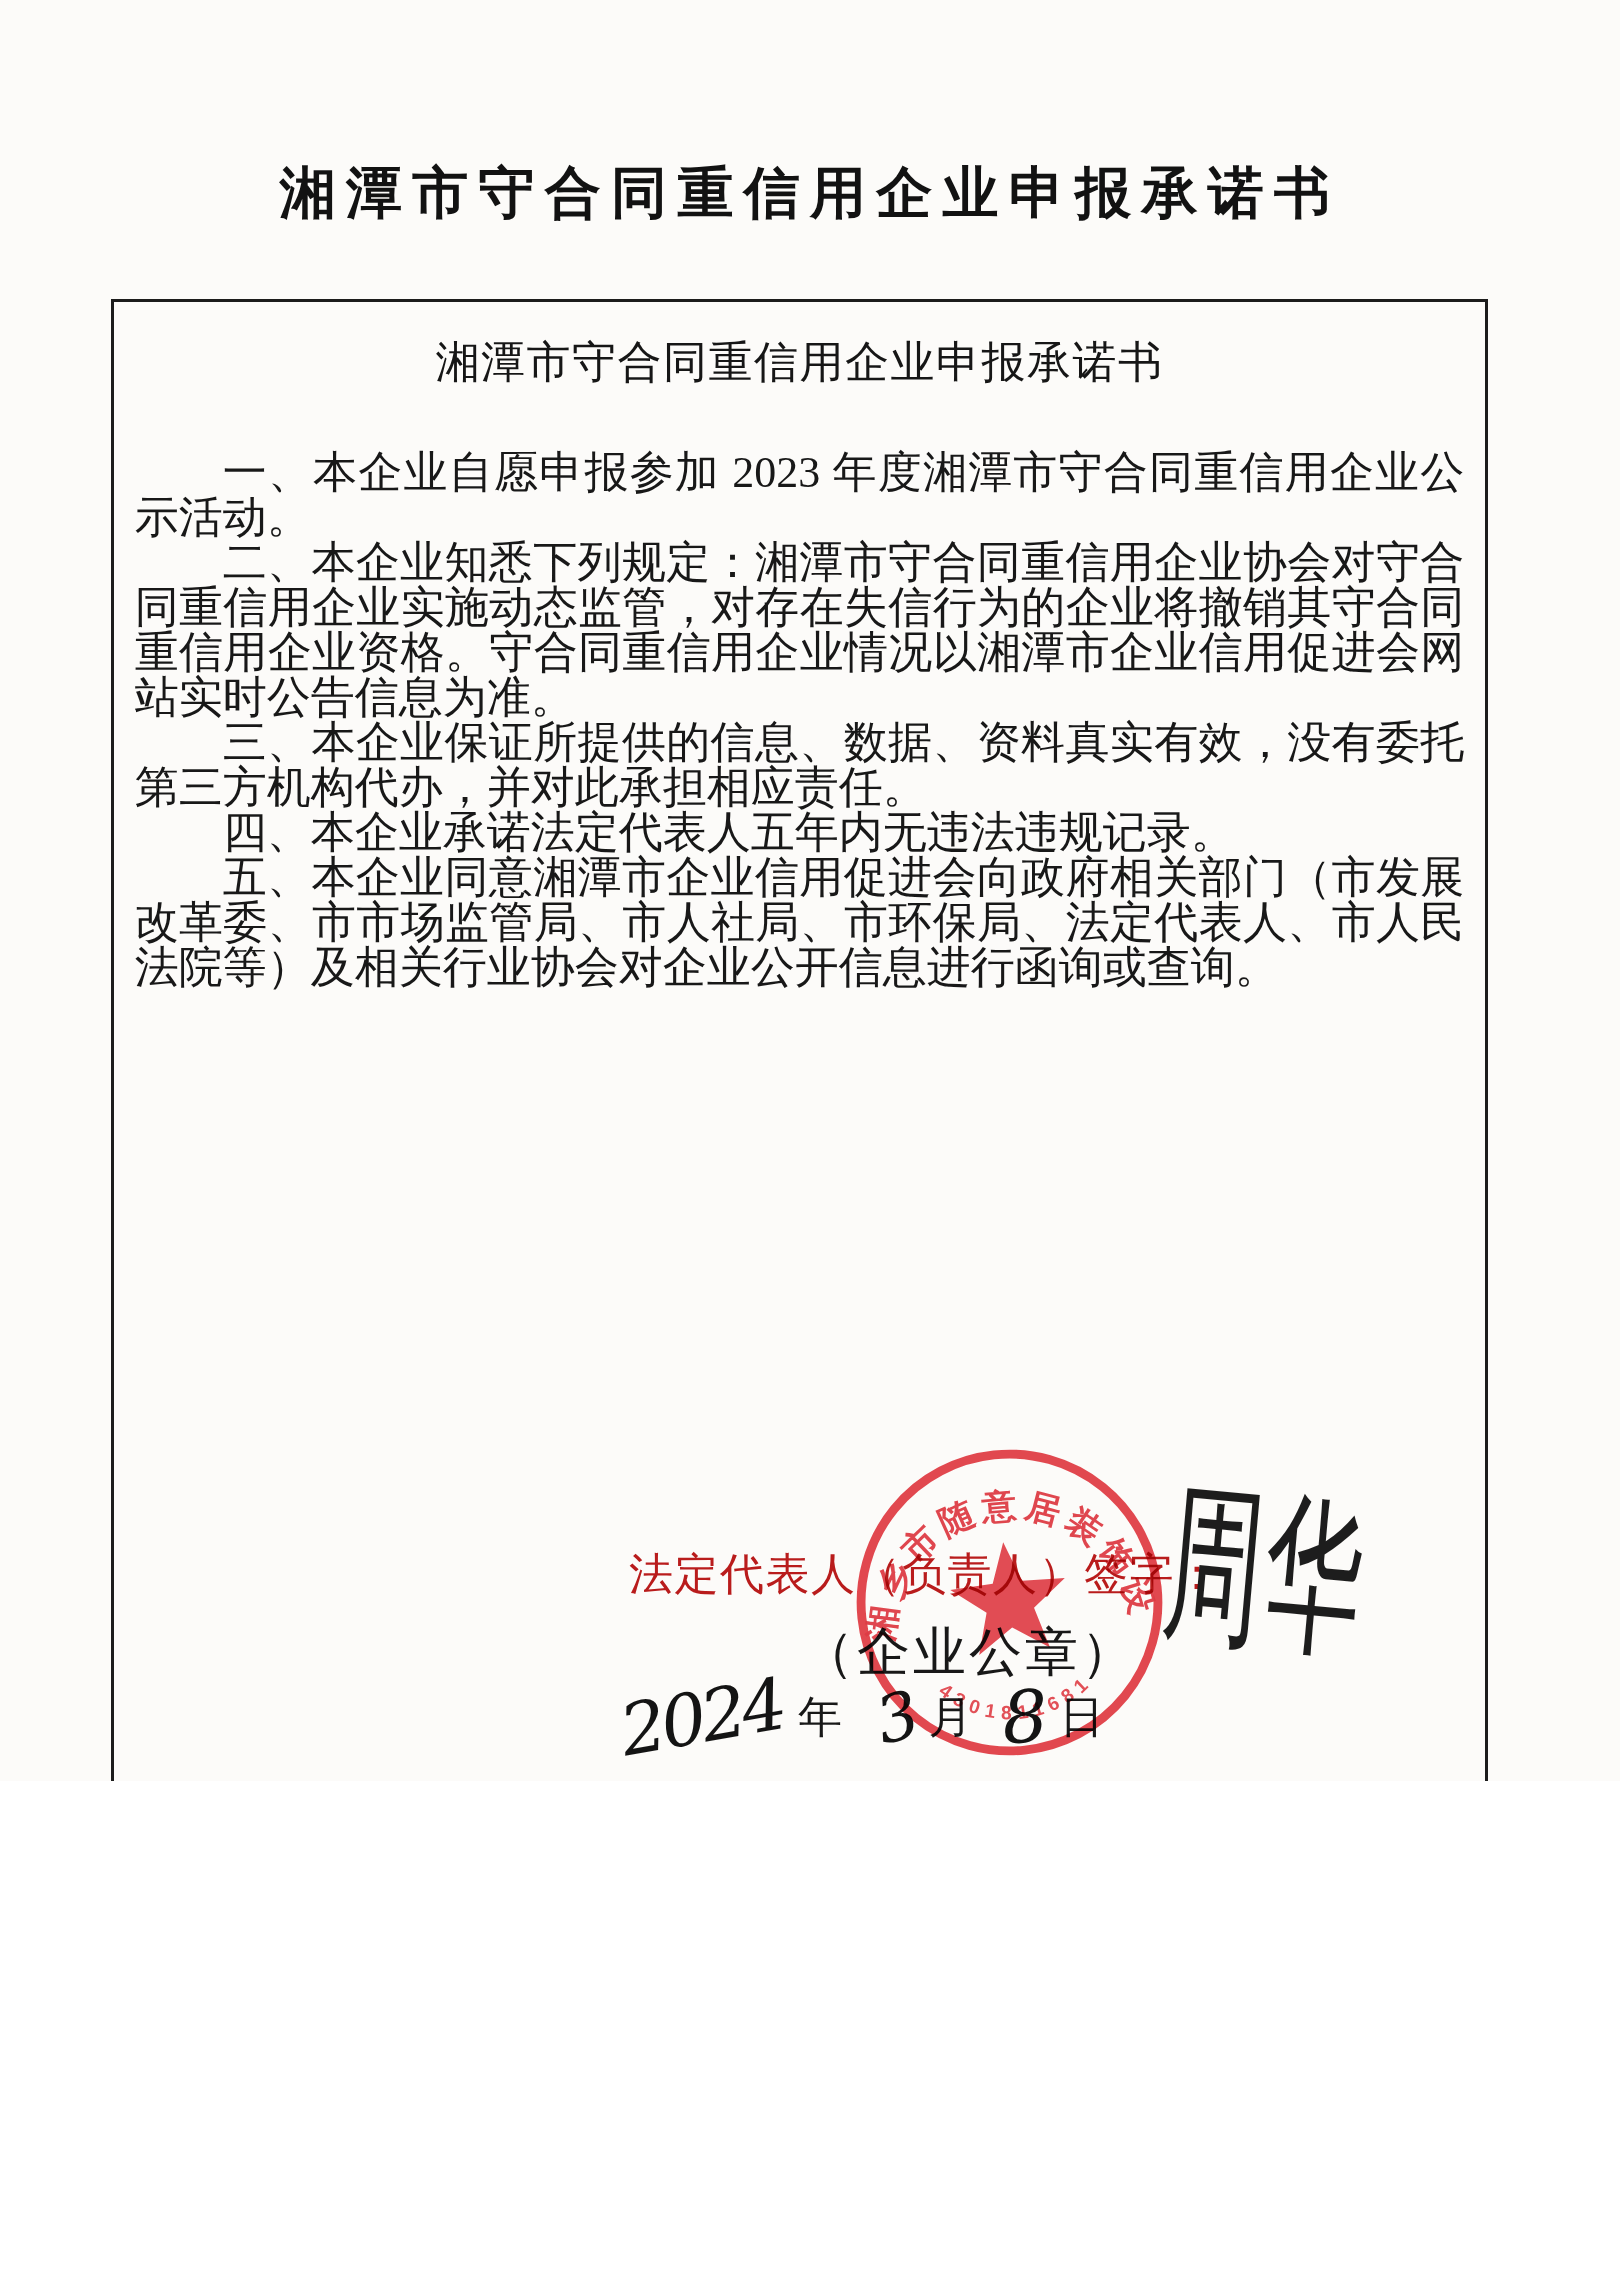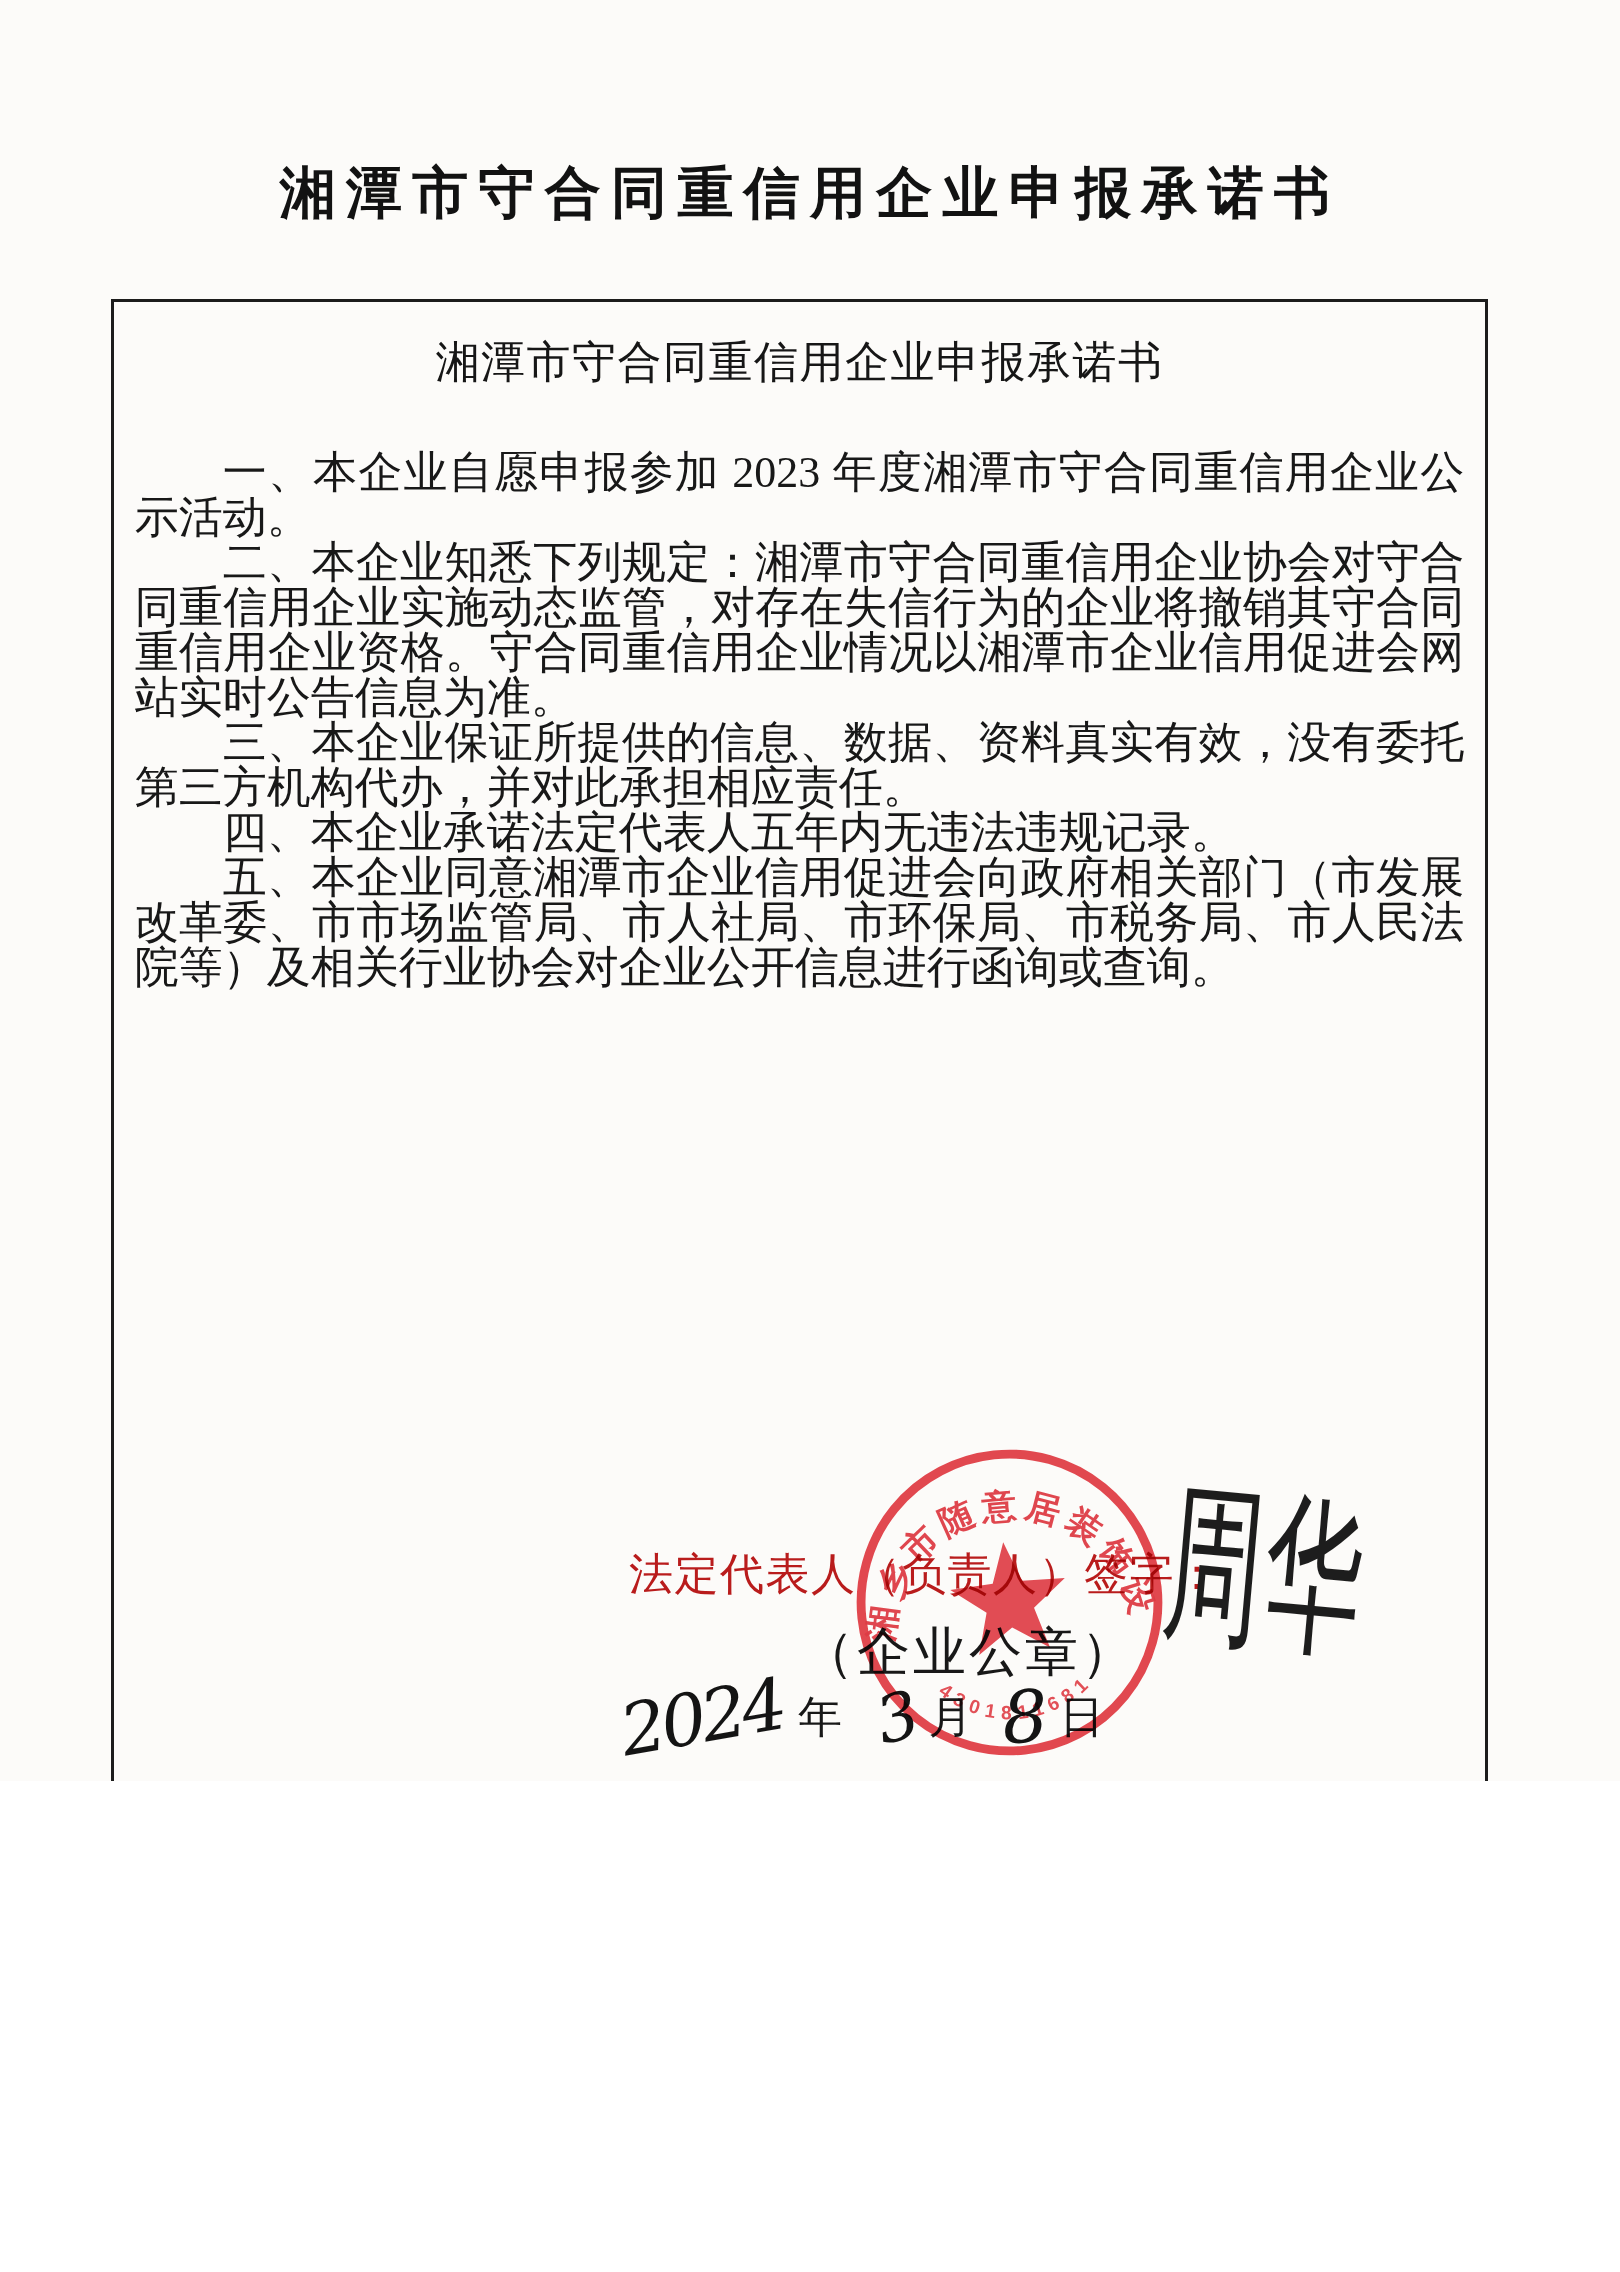--- a/index.html
+++ b/index.html
@@ -95,21 +95,21 @@
 <div class="page">
 
   <h1 class="main-title">湘潭市守合同重信用企业申报承诺书</h1>
 
   <div class="decl-box">
     <h2 class="box-title">湘潭市守合同重信用企业申报承诺书</h2>
     <p class="clause">一、本企业自愿申报参加 2023 年度湘潭市守合同重信用企业公示活动。</p>
     <p class="clause">二、本企业知悉下列规定：湘潭市守合同重信用企业协会对守合同重信用企业实施动态监管，对存在失信行为的企业将撤销其守合同重信用企业资格。守合同重信用企业情况以湘潭市企业信用促进会网站实时公告信息为准。</p>
     <p class="clause">三、本企业保证所提供的信息、数据、资料真实有效，没有委托第三方机构代办，并对此承担相应责任。</p>
     <p class="clause">四、本企业承诺法定代表人五年内无违法违规记录。</p>
-    <p class="clause">五、本企业同意湘潭市企业信用促进会向政府相关部门（市发展改革委、市市场监管局、市人社局、市环保局、市税务局、市人民法院等）及相关行业协会对企业公开信息进行函询或查询。</p>
+    <p class="clause">五、本企业同意湘潭市企业信用促进会向政府相关部门（市发展改革委、市市场监管局、市人社局、市环保局、法定代表人、市人民法院等）及相关行业协会对企业公开信息进行函询或查询。</p>
   </div>
 
   <div class="sig-label">法定代表人（负责人）签字：</div>
 
   <div class="seal-note">（企业公章）</div>
 
   <div class="date-line">
     <span class="hw hw-year">2024</span>
     <span class="printed yr-label">年</span>
     <span class="hw hw-month">3</span>

